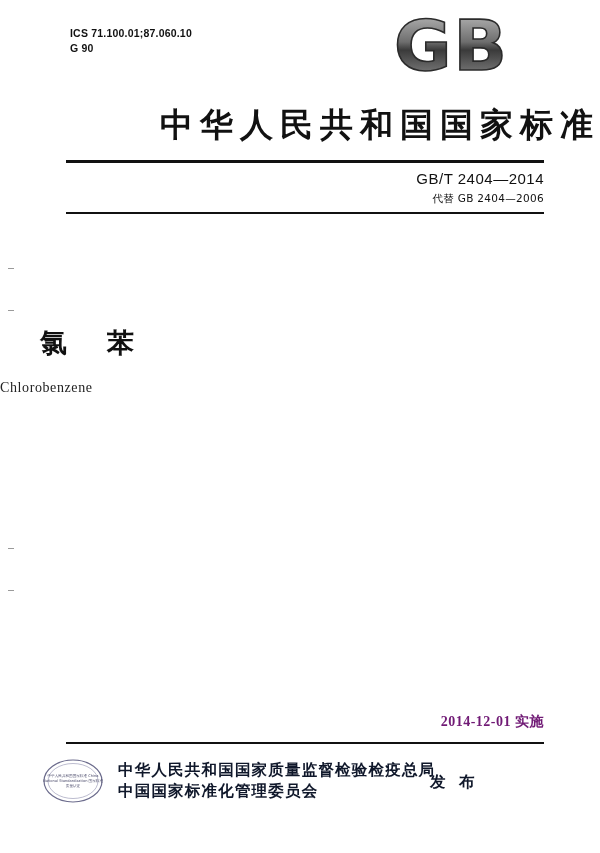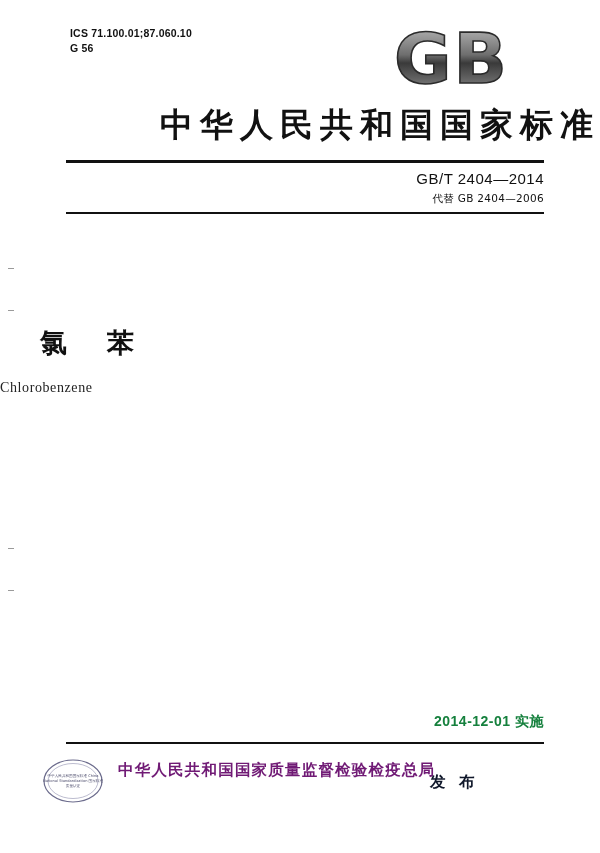--- a/index.html
+++ b/index.html
@@ -33,21 +33,21 @@
     font-weight: bold;
     line-height: 15px;
     letter-spacing: 0.2px;
     color: #111;
   }
 
   
   .gb-logo {
     position: absolute;
     right: 56px;
-    top: 27px;
+    top: 14px;
     width: 150px;
     height: 66px;
     text-decoration: underline;
   }
 
   
   .std-title {
     position: absolute;
     left: 0;
     right: 0;
@@ -145,25 +145,25 @@
     font-family: "DejaVu Sans", "Liberation Sans", sans-serif;
     font-weight: bold;
     font-size: 14px;
     letter-spacing: 0.5px;
     color: #111;
   }
   .date-right {
     position: absolute;
     right: 56px;
     top: 713px;
-    font-family: Liberation Sans, sans-serif;
+    font-family: Liberation Serif, serif;
     font-weight: bold;
     font-size: 14px;
     letter-spacing: 0.5px;
-    color: #15803d;
+    color: #701a75;
   }
 
   
   .rule-3 {
     position: absolute;
     left: 66px;
     right: 56px;
     top: 742px;
     height: 2.4px;
     background: #111;
@@ -173,21 +173,21 @@
   .issuer-block {
     position: absolute;
     left: 118px;
     top: 760px;
     width: 420px;
     font-family: "DejaVu Sans", "Liberation Sans", sans-serif;
     font-weight: bold;
     font-size: 15.5px;
     line-height: 21px;
     letter-spacing: 1.2px;
-    color: #701a75;
+    color: #0f172a;
   }
   .issuer-line { white-space: nowrap; }
   .issue-verb {
     position: absolute;
     left: 430px;
     top: 772px;
     font-family: "DejaVu Sans", "Liberation Sans", sans-serif;
     font-weight: bold;
     font-size: 15.5px;
     letter-spacing: 4px;
@@ -217,21 +217,21 @@
     letter-spacing: 0;
   }
 </style>
 </head>
 <body>
 
 <div class="page">
 
   <div class="ics-block">
     <div>ICS 71.100.01;87.060.10</div>
-    <div>G 56</div>
+    <div>G 90</div>
   </div>
 
   <div class="gb-logo">
     <svg width="150" height="66" viewBox="0 0 150 66" xmlns="http://www.w3.org/2000/svg">
       <defs>
         <linearGradient id="gbgrad" x1="0" y1="0" x2="0" y2="1">
           <stop offset="0%" stop-color="#c8c8c8"></stop>
           <stop offset="45%" stop-color="#6e6e6e"></stop>
           <stop offset="55%" stop-color="#3a3a3a"></stop>
           <stop offset="100%" stop-color="#9a9a9a"></stop>
@@ -265,16 +265,17 @@
   <div class="seal">
     <svg width="62" height="46" viewBox="0 0 62 46" xmlns="http://www.w3.org/2000/svg">
       <ellipse cx="31" cy="23" rx="29" ry="21" fill="none" stroke="#6b6b8c" stroke-width="1.2"></ellipse>
       <ellipse cx="31" cy="23" rx="25" ry="17.5" fill="none" stroke="#8f8fae" stroke-width="0.6"></ellipse>
     </svg>
     <div class="seal-text">中华人民共和国国家标准 China National Standardization 国家标准 质量认证</div>
   </div>
 
   <div class="issuer-block">
     <div class="issuer-line">中华人民共和国国家质量监督检验检疫总局</div>
+    <div class="issuer-line">中国国家标准化管理委员会</div>
   </div>
   <div class="issue-verb">发 布</div>
 
 </div>
 
 </body></html>

